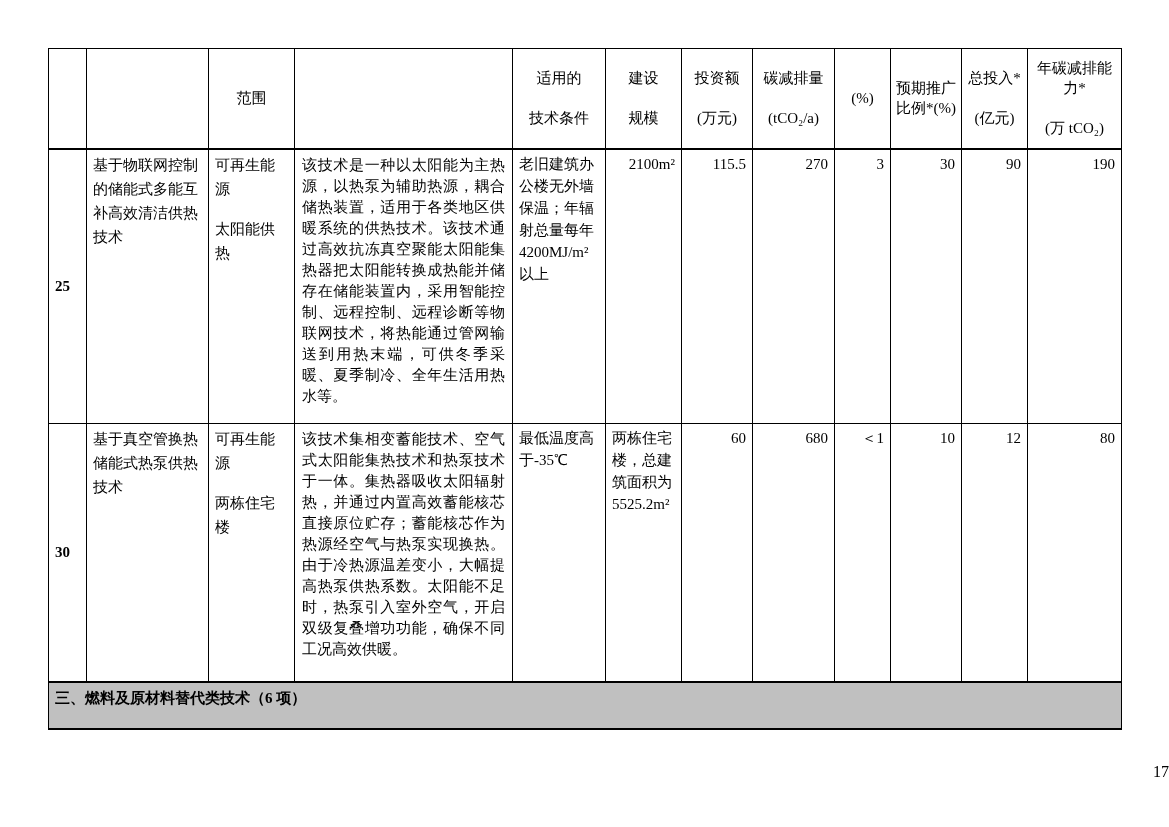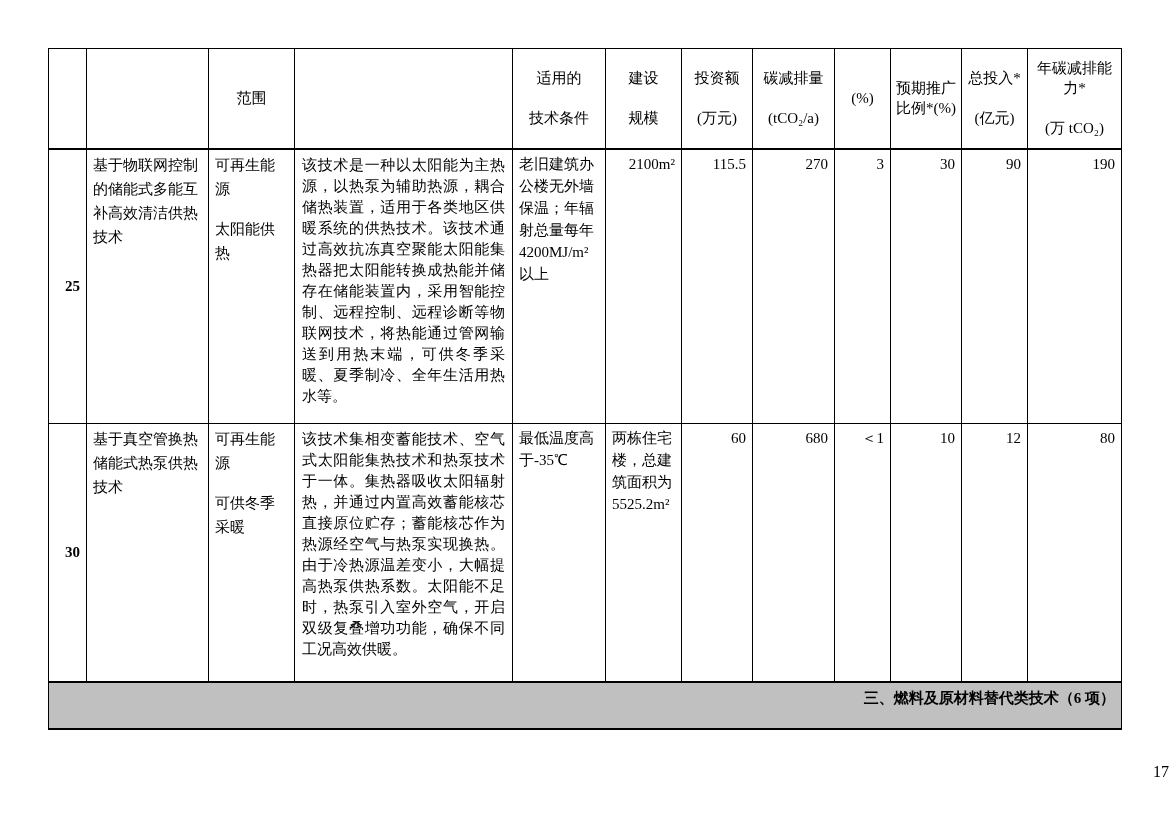--- a/index.html
+++ b/index.html
@@ -39,40 +39,40 @@
     white-space: pre-line;
     line-height: 20px;
     padding: 2px 2px;
   }
   tr.hdr td.hdr-bottom { border-bottom: 2px solid #000; }
   
   tr.row25 { height: 275px; }
   tr.row26 { height: 258px; }
   td.cell-id {
     vertical-align: middle;
-    text-align: right;
+    text-align: left;
     font-weight: bold;
   }
   td.cell-name { line-height: 24px; }
   td.cell-scope { line-height: 24px; }
   td.cell-scope .para2 { margin-top: 16px; }
   td.cell-desc {
     text-align: justify;
     line-height: 21px;
     padding: 5px 7px;
     margin-left: 12px;
   }
   td.cell-cond { line-height: 22px; font-family: Liberation Serif, serif; }
   td.cell-center { text-align: right; }
   
   tr.section-row { height: 47px; }
   tr.section-row td {
     background: #c0c0c0;
     font-weight: bold;
-    text-align: right;
+    text-align: left;
     vertical-align: top;
     padding: 4px 6px;
     border-top: 2px solid #000;
     border-bottom: 2px solid #000;
   }
   .page-number {
     position: absolute;
     left: 0;
     right: 0;
     top: 763px;
@@ -145,21 +145,21 @@
     <td class="cell-center">30</td>
     <td class="cell-center">90</td>
     <td class="cell-center">190</td>
   </tr>
 
   <tr class="row26">
     <td class="cell-id">30</td>
     <td class="cell-name">基于真空管换热储能式热泵供热技术</td>
     <td class="cell-scope">
       <div>可再生能源</div>
-      <div class="para2">可供冬季采暖</div>
+      <div class="para2">两栋住宅楼</div>
     </td>
     <td class="cell-desc">该技术集相变蓄能技术、空气式太阳能集热技术和热泵技术于一体。集热器吸收太阳辐射热，并通过内置高效蓄能核芯直接原位贮存；蓄能核芯作为热源经空气与热泵实现换热。由于冷热源温差变小，大幅提高热泵供热系数。太阳能不足时，热泵引入室外空气，开启双级复叠增功功能，确保不同工况高效供暖。</td>
     <td class="cell-cond">最低温度高于-35℃</td>
     <td class="cell-cond">两栋住宅楼，总建筑面积为5525.2m²</td>
     <td class="cell-center">60</td>
     <td class="cell-center">680</td>
     <td class="cell-center">＜1</td>
     <td class="cell-center">10</td>
     <td class="cell-center">12</td>
     <td class="cell-center">80</td>

